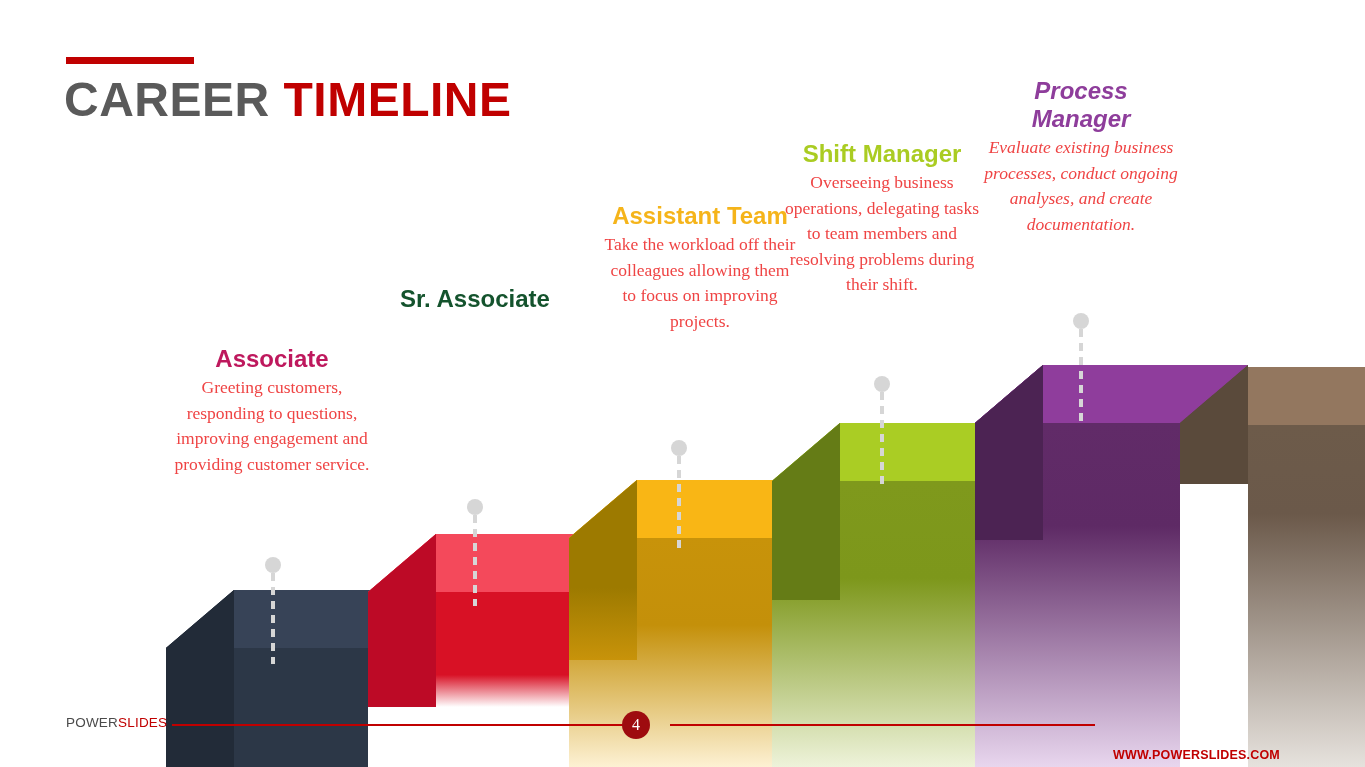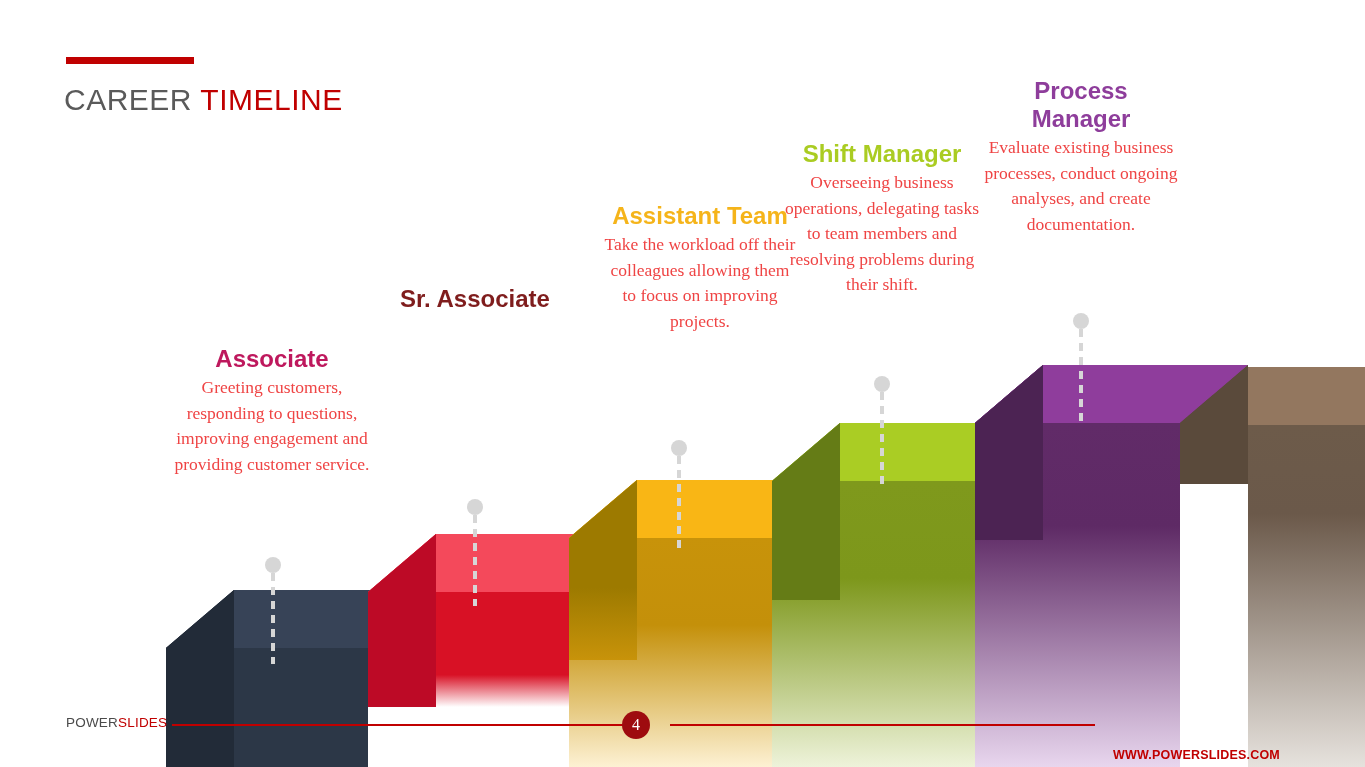--- a/index.html
+++ b/index.html
@@ -12,21 +12,21 @@
   }
   #slide{position:absolute;inset:0;overflow:hidden;background:#fff;}
 
   
   .title-rule{
     position:absolute;left:66px;top:57px;width:128px;height:7px;
     background:#c00000;
   }
   .page-title{
     position:absolute;left:64px;top:74px;
-    font-size:30px;font-weight:normal;letter-spacing:.5px;
+    font-size:48px;font-weight:bold;letter-spacing:.5px;
     line-height:52px;white-space:nowrap;
   }
   .t-dark{color:#5a5a5a;}
   .t-red{color:#c00000;}
 
   
   .steps{position:absolute;left:0;top:0;width:1365px;height:767px;}
   .steps svg{display:block;}
 
   
@@ -222,34 +222,34 @@
 
   <div class="title-rule"></div>
   <div class="page-title"><span class="t-dark">CAREER </span><span class="t-red">TIMELINE</span></div>
 
   <div class="col" style="left:174px;top:345px;">
     <h3 style="color:#be185d;">Associate</h3>
     <p>Greeting customers, responding to questions, improving engagement and providing customer service.</p>
   </div>
 
   <div class="col overlap" style="left:377px;top:285px;height:230px;">
-    <h3 style="color:#7f1d1d;">Sr. Associate</h3>
+    <h3 style="color:#14532d;">Sr. Associate</h3>
   </div>
 
   <div class="col" style="left:580px;top:202px;margin-left:22px;">
     <h3 style="color:#f5b41a;">Assistant Team</h3>
     <p>Take the workload off their colleagues allowing them to focus on improving projects.</p>
   </div>
 
   <div class="col" style="left:784px;top:140px;">
     <h3 style="color:#aacc22;text-align:center;">Shift Manager</h3>
     <p>Overseeing business operations, delegating tasks to team members and resolving problems during their shift.</p>
   </div>
 
-  <div class="col" style="left:983px;top:77px;">
+  <div class="col" style="left:983px;top:77px;font-style:italic;">
     <h3 style="color:#8e3d9b;">Process Manager</h3>
     <p>Evaluate existing business processes, conduct ongoing analyses, and create documentation.</p>
   </div>
 
   <div class="rule-a"></div>
   <div class="rule-b"></div>
   <div class="footer-logo"><span class="p1">POWER</span><span class="p2">SLIDES</span></div>
   <div class="page-badge">4</div>
   <div class="footer-url">WWW.POWERSLIDES.COM</div>
 

